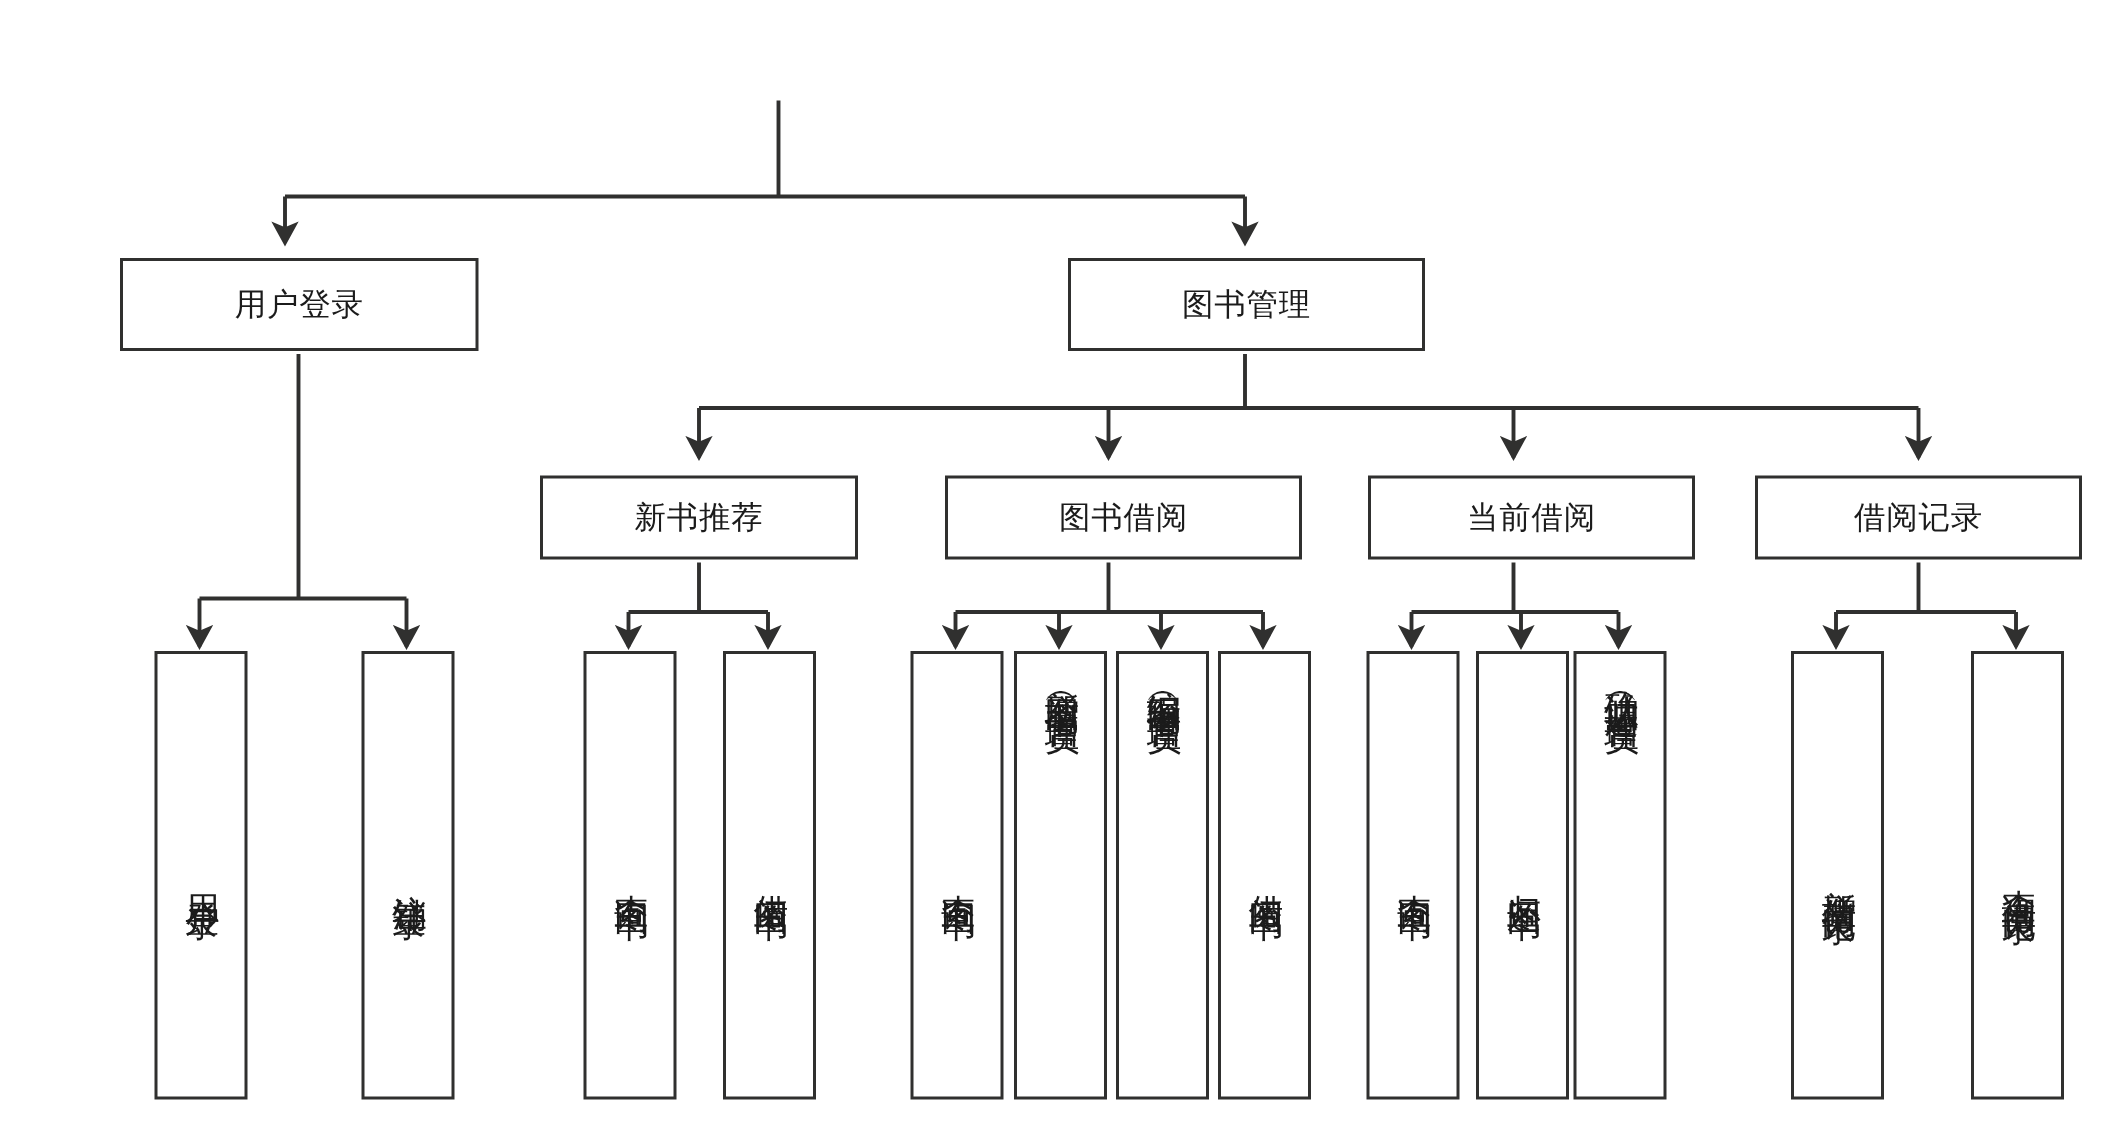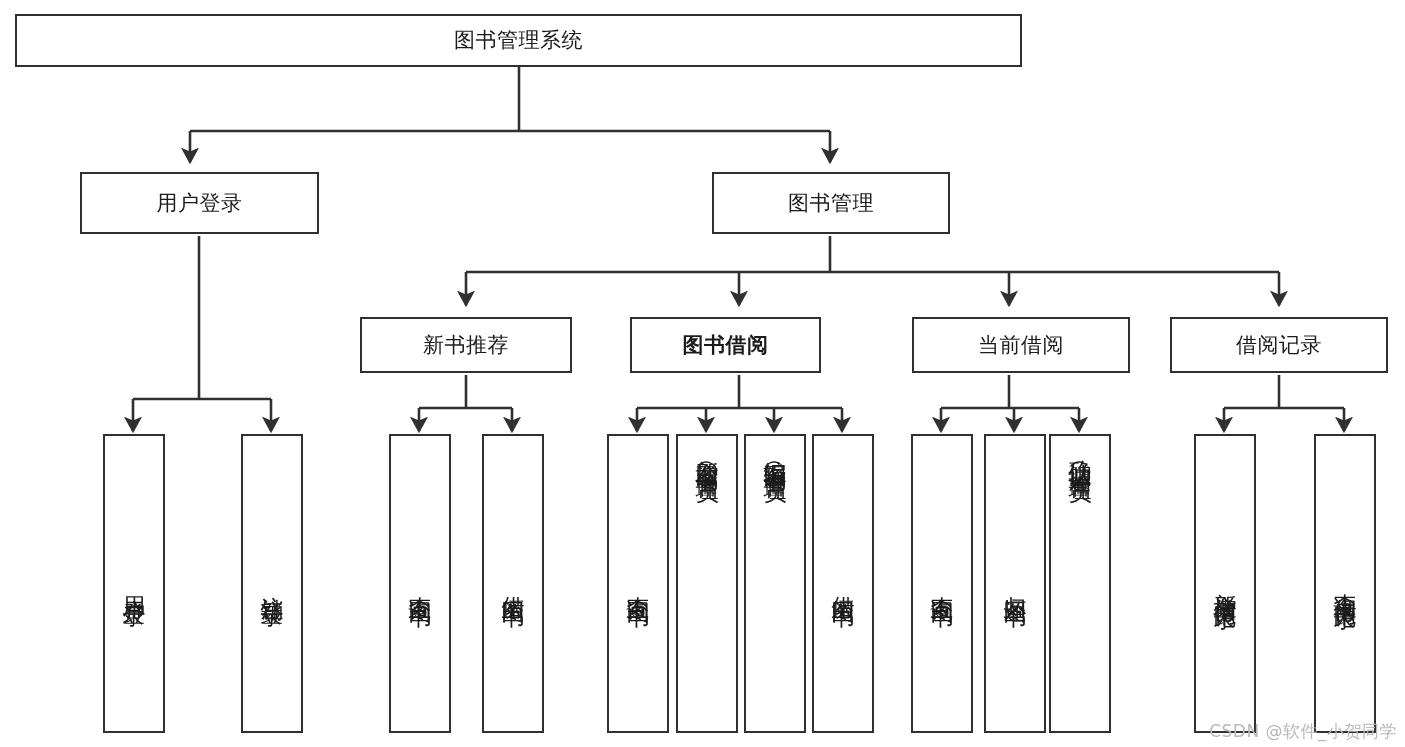--- a/index.html
+++ b/index.html
@@ -114,37 +114,34 @@
       <path d="M 1014 408 L 1014 431" marker-end="url(#arrow)"></path>
       <path d="M 1079 408 L 1079 431" marker-end="url(#arrow)"></path>
 
       <path d="M 1279 375 L 1279 408"></path>
       <path d="M 1224 408 L 1344 408"></path>
       <path d="M 1224 408 L 1224 431" marker-end="url(#arrow)"></path>
       <path d="M 1344 408 L 1344 431" marker-end="url(#arrow)"></path>
     </g>
   </svg>
 
-  <div class="node" style="left:15px;top:14px;width:1007px;height:53px;">
-    <span class="label">图书管理系统</span>
-  </div>
 
   <div class="node" style="left:80px;top:172px;width:239px;height:62px;">
     <span class="label">用户登录</span>
   </div>
 
   <div class="node" style="left:360px;top:317px;width:212px;height:56px;">
     <span class="label">新书推荐</span>
   </div>
 
   <div class="node" style="left:712px;top:172px;width:238px;height:62px;">
     <span class="label">图书管理</span>
   </div>
 
-  <div class="node" style="left:630px;top:317px;width:191px;height:56px;font-weight:bold;">
+  <div class="node" style="left:630px;top:317px;width:238px;height:56px;">
     <span class="label">图书借阅</span>
   </div>
 
   <div class="node" style="left:900px;top:317px;width:218px;height:56px;margin-left:12px;">
     <span class="label">当前借阅</span>
   </div>
 
   <div class="node" style="left:1170px;top:317px;width:218px;height:56px;">
     <span class="label">借阅记录</span>
   </div>
@@ -186,15 +183,14 @@
     <span class="label">确认归还（管理员）</span>
   </div>
 
   <div class="node leaf center" style="left:1194px;top:434px;width:62px;height:299px;">
     <span class="label">新增借阅记录</span>
   </div>
   <div class="node leaf center" style="left:1314px;top:434px;width:62px;height:299px;">
     <span class="label">查询借阅记录</span>
   </div>
 
-  <div id="watermark">CSDN @软件_小贺同学</div>
 
 </div>
 
 </body></html>

